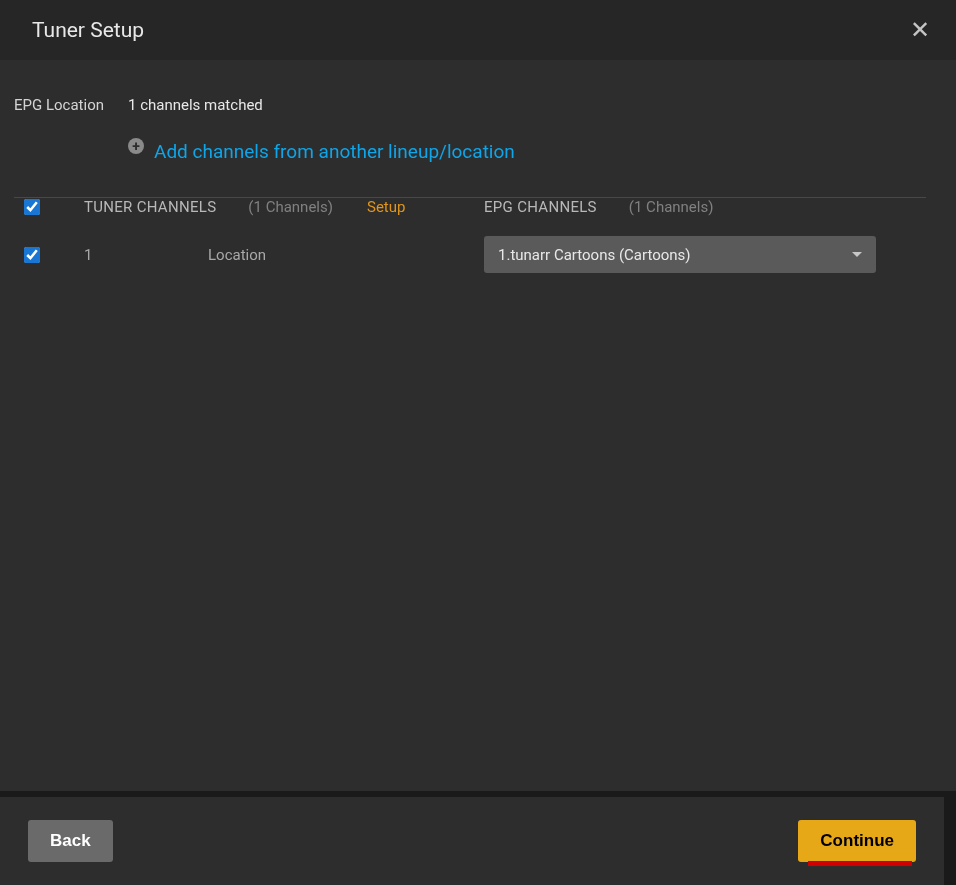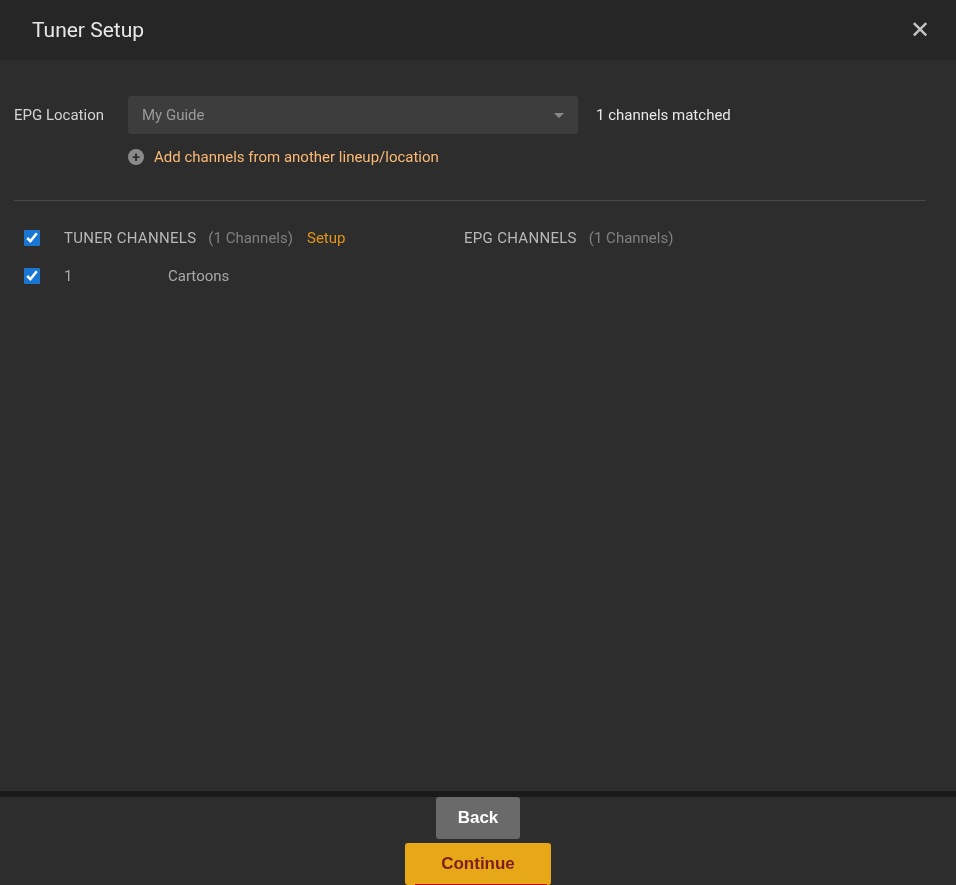--- a/index.html
+++ b/index.html
@@ -1,18 +1,19 @@
 <!DOCTYPE html>
 <html><head>
   <meta charset="utf-8">
   <style>
     * {
       box-sizing: border-box;
       margin: 0;
       padding: 0;
+      gap: 20px;
     }
     body {
       width: 956px;
       height: 885px;
       background: #1a1a1a;
       font-family: -apple-system, BlinkMacSystemFont, "Segoe UI", Roboto, Arial, sans-serif;
       color: #d4d4d4;
       overflow: hidden;
     }
     .header {
@@ -92,31 +93,31 @@
       background: #8a8a8a;
       color: #2d2d2d;
       display: flex;
       align-items: center;
       justify-content: center;
       font-size: 14px;
       font-weight: bold;
       line-height: 1;
     }
     .add-text {
-      font-size: 15px;
-      color: #fdba74;
+      font-size: 19px;
+      color: #0ea5e9;
+      margin-top: 12px;
     }
     .divider {
       margin-top: 34px;
       border: none;
       border-top: 1px solid #484848;
     }
     .columns-header {
       display: flex;
-      margin-top: 28px;
       align-items: center;
     }
     .left-col {
       display: flex;
       align-items: center;
       width: 450px;
     }
     .checkbox {
       width: 16px;
       height: 16px;
@@ -187,47 +188,46 @@
       width: 0;
       height: 0;
       border-left: 5px solid transparent;
       border-right: 5px solid transparent;
       border-top: 5px solid #c8c8c8;
     }
     .footer {
       position: absolute;
       bottom: 0;
       left: 0;
-      right: 0;
+      right: 12px;
       height: 88px;
       background: #2d2d2d;
       display: flex;
       align-items: center;
       justify-content: space-between;
       padding: 0 28px;
-      flex-direction: column;
     }
     .btn-back {
       background: #6a6a6a;
       color: #fff;
       border: none;
       border-radius: 3px;
       height: 42px;
       padding: 0 22px;
       font-size: 17px;
       font-weight: 600;
       cursor: pointer;
     }
     .btn-continue {
       background: #e6a817;
-      color: #7f1d1d;
+      color: #000000;
       border: none;
       border-radius: 3px;
       height: 42px;
-      padding: 0 36px;
+      padding: 0 22px;
       font-size: 17px;
       font-weight: 600;
       cursor: pointer;
       position: relative;
       text-align: center;
     }
     .red-underline {
       position: absolute;
       bottom: -4px;
       left: 10px;
@@ -240,26 +240,20 @@
 <body>
 
 <div class="header">
   <div class="header-title">Tuner Setup</div>
   <div class="close-btn">✕</div>
 </div>
 
 <div class="body">
   <div class="epg-row">
     <div class="epg-label">EPG Location</div>
-    <div class="select-wrap">
-      <div class="select">
-        <span>My Guide</span>
-        <span class="select-caret"></span>
-      </div>
-    </div>
     <div class="matched-text">1 channels matched</div>
   </div>
 
   <div class="add-row">
     <div class="plus-icon">+</div>
     <div class="add-text">Add channels from another lineup/location</div>
   </div>
 
   <hr class="divider">
 
@@ -273,21 +267,27 @@
     <div class="right-col">
       <span class="col-title">EPG CHANNELS</span>
       <span class="col-count">(1 Channels)</span>
     </div>
   </div>
 
   <div class="channel-row">
     <div class="ch-left">
       <input type="checkbox" checked="" class="checkbox" style="">
       <span class="ch-num">1</span>
-      <span class="ch-name">Cartoons</span>
+      <span class="ch-name">Location</span>
+    </div>
+    <div class="ch-select-wrap">
+      <div class="ch-select">
+        <span>1.tunarr Cartoons (Cartoons)</span>
+        <span class="ch-caret"></span>
+      </div>
     </div>
   </div>
 </div>
 
 <div class="footer">
   <button class="btn-back">Back</button>
   <button class="btn-continue">
     <span>Continue</span>
     <span class="red-underline"></span>
   </button>

